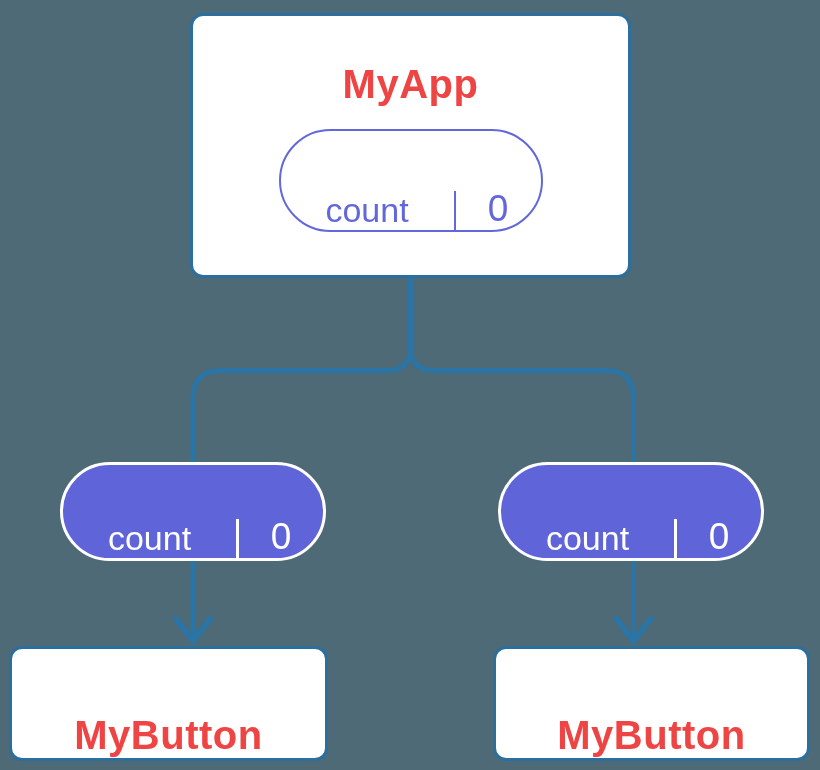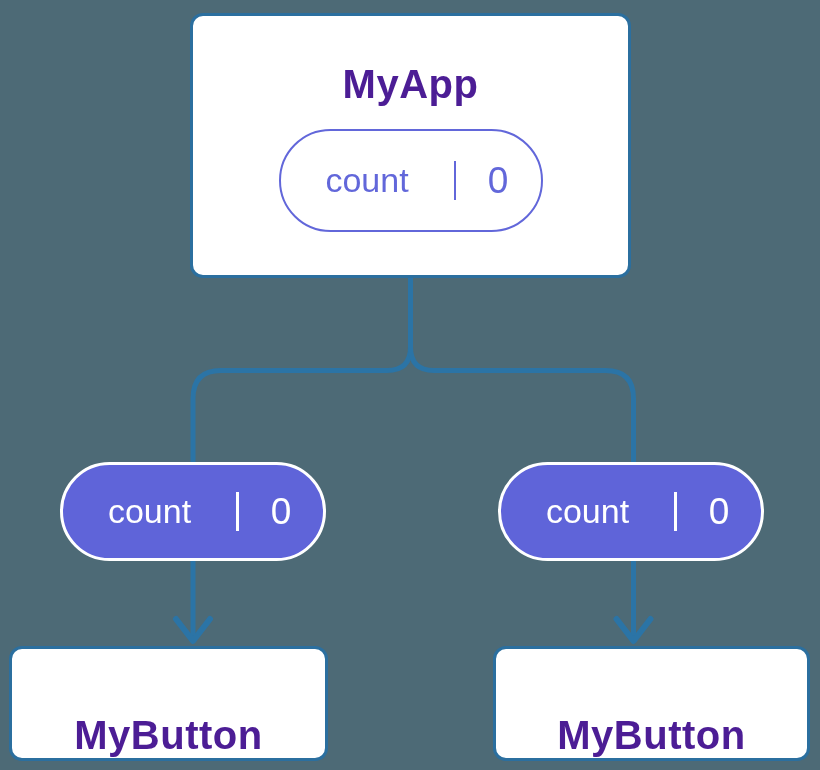--- a/index.html
+++ b/index.html
@@ -29,30 +29,30 @@
     z-index: 2;
     display: flex;
     flex-direction: column;
     align-items: center;
   }
   .root-box    { left: 190px; top: 13px;  width: 441px; height: 265px; }
   .leaf-box    { justify-content: flex-end; }
   .leaf-left   { left: 9px;   top: 646px; width: 319px; height: 115px; }
   .leaf-right  { left: 493px; top: 646px; width: 317px; height: 115px; }
   .node-title {
-    color: #4c1d95;
+    color: #ef4444;
     font-size: 40px;
     font-weight: bold;
     letter-spacing: 0.5px;
   }
   .root-box .node-title { margin-top: 46px; }
   .pill {
     box-sizing: border-box;
     display: flex;
-    align-items: center;
+    align-items: flex-end;
     overflow: hidden;
   }
   .pill-outline {
     margin-top: 22px;
     width: 264px;
     height: 103px;
     border: 2px solid #6267da;
     border-radius: 52px;
     background: #ffffff;
     color: #6267da;

